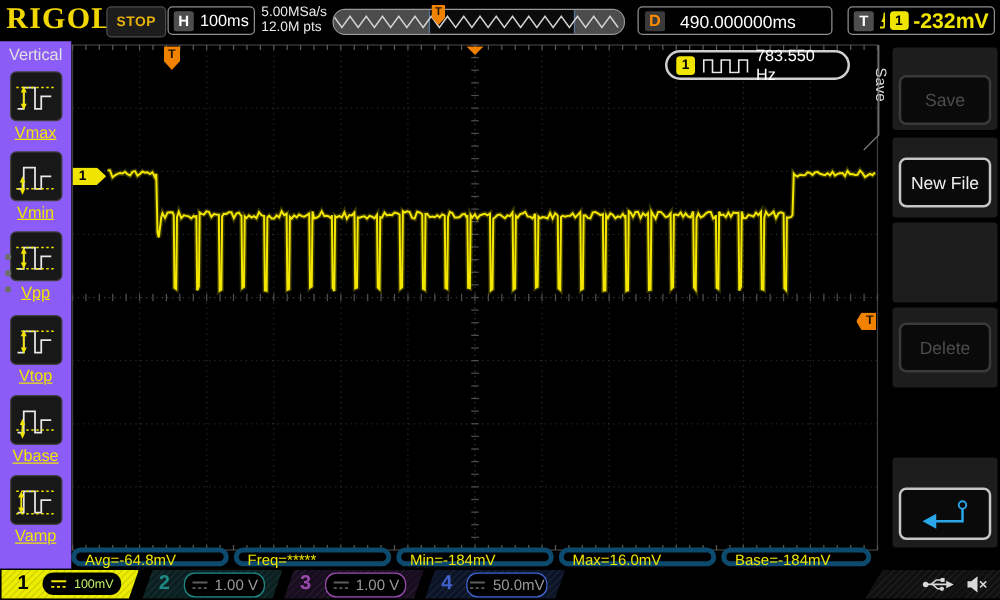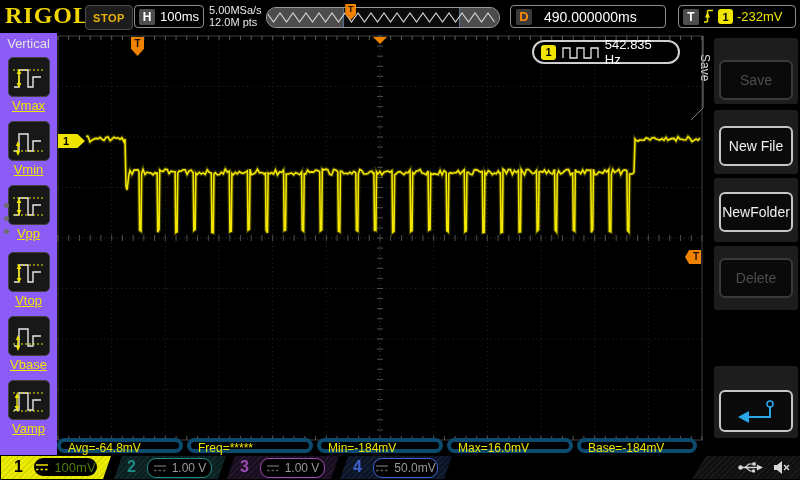--- a/index.html
+++ b/index.html
@@ -27,21 +27,21 @@
          clip-path:polygon(0 0,100% 0,100% 62%,50% 100%,0 62%);}
   .dbox{left:510px;top:5px;width:156px;height:23px;border:1px solid #8f8f8f;border-radius:4px;
         background:#000;display:flex;align-items:center;box-sizing:border-box;padding:0 5px;gap:12px;}
   .badge-d{width:16px;height:16px;background:#3a3a3a;color:#ff8c00;font-weight:bold;font-size:13px;
            border-radius:2px;display:flex;align-items:center;justify-content:center;}
   .dval{color:#fff;font-size:14px;}
   .tbox{left:678px;top:5px;width:118px;height:23px;border:1px solid #8f8f8f;border-radius:4px;
         background:#000;display:flex;align-items:center;box-sizing:border-box;padding:0 4px;gap:4px;}
   .chbadge{width:15px;height:15px;background:var(--ch1);color:#000;font-weight:bold;font-size:11px;
            border-radius:3px;display:flex;align-items:center;justify-content:center;flex:0 0 auto;}
-  .tlevel{color:var(--ch1);font-size:13px;}
+  .tlevel{color:var(--ch1);font-size:17px;font-weight:bold;}
 
   
   .freqbox{left:532px;top:40px;width:148px;height:24px;background:#000;border:2px solid #cfcfcf;
            border-radius:13px;display:flex;align-items:center;gap:6px;padding:0 7px;
            box-sizing:border-box;z-index:5;}
   .freqval{color:#fff;font-size:13px;}
 
   
   .leftmenu{left:0;top:33px;width:57px;height:422px;background:#8b5cf6;z-index:4;}
   .lm-title{position:absolute;top:3px;width:57px;text-align:center;color:#e2e2e2;font-size:13px;}
@@ -72,21 +72,21 @@
   
   .chbar{left:0;top:455px;width:800px;height:25px;background:#000;z-index:4;}
   .ch-tab{position:absolute;top:1px;height:23px;}
   .ch-num{position:absolute;left:13px;top:2px;font-weight:bold;font-size:16px;color:var(--ch);}
   .ch-box{position:absolute;left:33px;top:2px;right:14px;height:18px;background:#000;border-radius:9px;
       border:1px solid var(--ch);display:flex;align-items:center;justify-content:center;gap:5px;}
   .ch-val{color:#9a9a9a;font-size:12px;}
   .ch-tab.active{background:repeating-linear-gradient(135deg,rgba(0,0,0,.10) 0 1px,transparent 1px 4px),#ecec00;}
   .ch-tab.active .ch-num{color:#000;}
   .ch-tab.active .ch-box{border:none;}
-  .ch-tab.active .ch-val{color:#4d7c0f;font-size:13px;}
+  .ch-tab.active .ch-val{color:#bef264;font-size:10px;}
   .ch-tab.inactive{background:repeating-linear-gradient(135deg,rgba(255,255,255,.05) 0 1px,transparent 1px 4px) var(--tabbg);}
   .slant-r{clip-path:polygon(0 0,100% 0,calc(100% - 8px) 100%,0 100%);}
   .slant-lr{clip-path:polygon(8px 0,100% 0,calc(100% - 8px) 100%,0 100%);}
   .sys-tab{position:absolute;left:692px;top:1px;width:108px;height:23px;background:
       repeating-linear-gradient(135deg,rgba(255,255,255,.05) 0 1px,transparent 1px 4px),#101010;
       clip-path:polygon(14px 0,100% 0,100% 100%,0 100%);display:flex;align-items:center;
       justify-content:flex-end;gap:9px;padding-right:10px;box-sizing:border-box;}
 
   
   .rm-bg{left:703px;top:33px;width:97px;height:422px;background:#000;z-index:3;}
@@ -383,21 +383,21 @@
     </svg>
     <span class="chbadge">1</span>
     <span class="tlevel">-232mV</span>
   </div>
 
   <div class="abs freqbox">
     <span class="chbadge">1</span>
     <svg width="37" height="13">
       <path d="M1,12 V2 H8 V12 H15 V2 H22 V12 H29 V2 H36 V12" stroke="#e8e8e8" stroke-width="1.3" fill="none"></path>
     </svg>
-    <span class="freqval">542.835 Hz</span>
+    <span class="freqval">783.550 Hz</span>
   </div>
 
   <div class="abs ch1-marker">1</div>
   <div class="abs trig-top-flag">T</div>
   <div class="abs center-tri"></div>
   <div class="abs trig-level-flag">T</div>
 
   <div class="abs leftmenu">
     <div class="lm-title">Vertical</div>
 
@@ -495,21 +495,20 @@
   <svg id="rm-lines" class="abs" width="30" height="95">
     <path d="M15,3 V75 L3,87" stroke="#7a7a7a" stroke-width="1" fill="none"></path>
   </svg>
   <div class="rm-sec" style="top:38px;height:66px"></div>
   <div class="rm-sec" style="top:110px;height:64px"></div>
   <div class="rm-sec" style="top:178px;height:64px"></div>
   <div class="rm-sec" style="top:246px;height:64px"></div>
   <div class="rm-sec" style="top:366px;height:72px"></div>
   <button class="rm-btn dis" style="top:60px">Save</button>
   <button class="rm-btn en" style="top:126px">New File</button>
-  <button class="rm-btn en" style="top:192px">NewFolder</button>
   <button class="rm-btn dis" style="top:258px">Delete</button>
   <button class="rm-btn en" style="top:390px;height:42px">
     <svg width="42" height="26">
       <circle cx="35" cy="6" r="3" stroke="#2aa7e8" stroke-width="1.5" fill="none"></circle>
       <path d="M35,9 V19 H13" stroke="#2aa7e8" stroke-width="2" fill="none"></path>
       <polygon points="14,13 3,19 14,25" fill="#2aa7e8"></polygon>
     </svg>
   </button>
 
   <div class="abs chbar">

